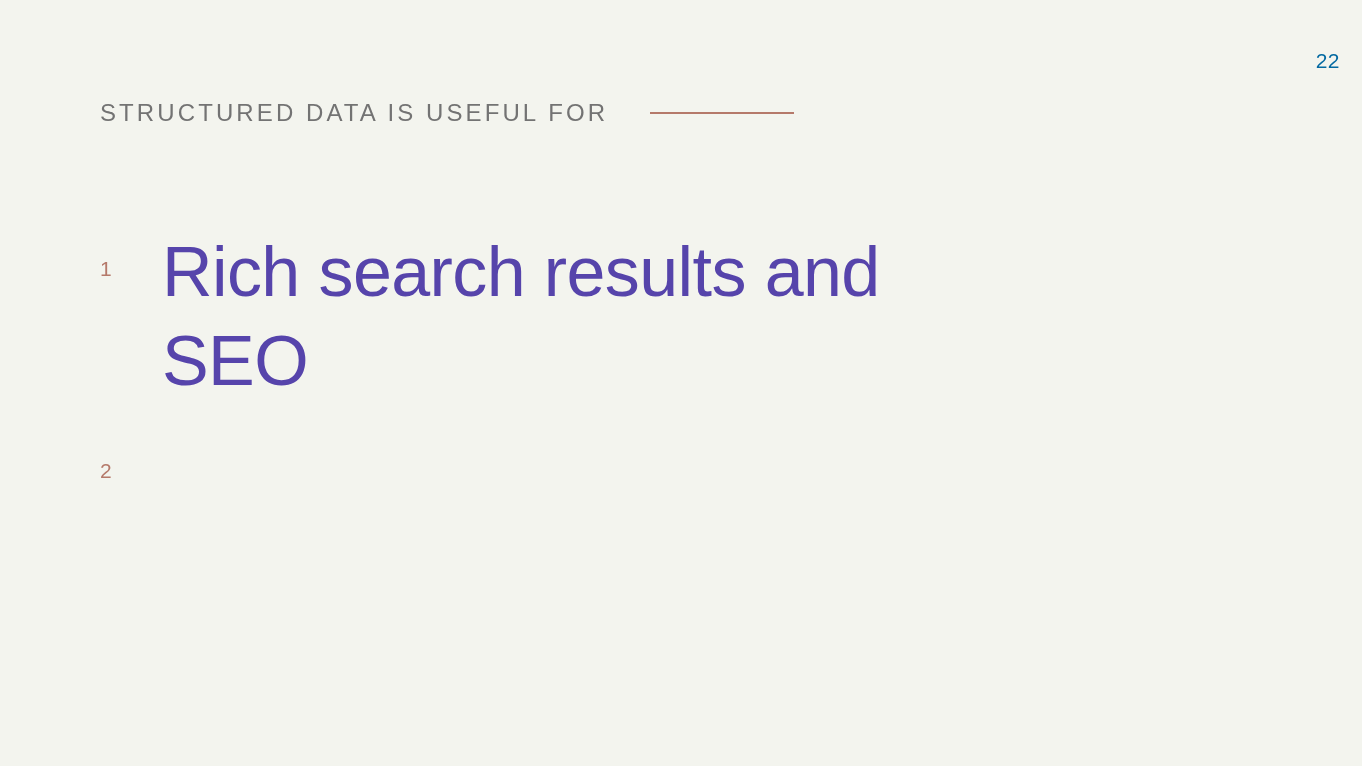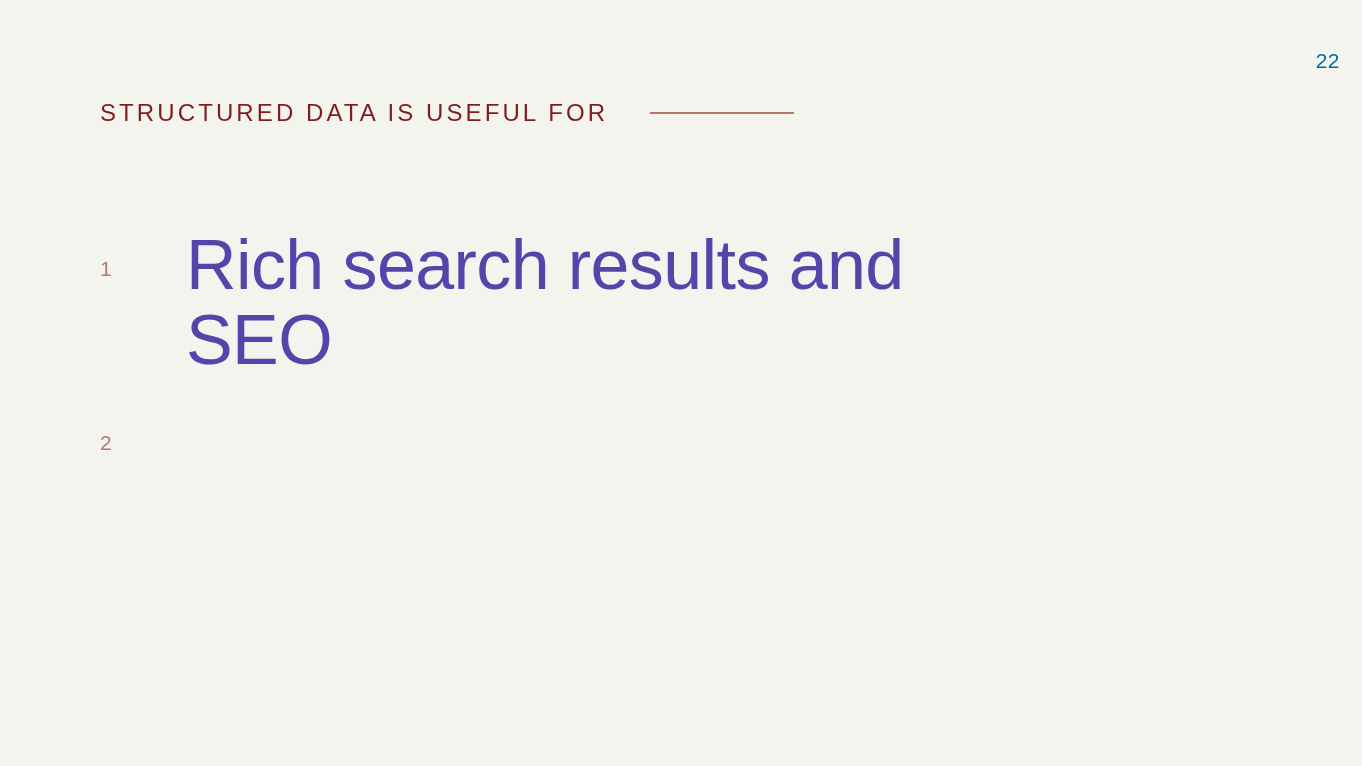--- a/index.html
+++ b/index.html
@@ -41,21 +41,21 @@
     position: absolute;
     left: 100px;
     top: 96px;
     display: flex;
     align-items: center;
     height: 34px;
   }
   .eyebrow-title {
     font-size: 24px;
     letter-spacing: 3.1px;
-    color: #7f1d1d;
+    color: #737373;
     font-weight: 400;
     white-space: nowrap;
     line-height: 34px;
   }
   .eyebrow-rule {
     width: 144px;
     height: 2px;
     background: #b5796a;
     margin-left: 42px;
     flex: none;
@@ -80,26 +80,25 @@
     flex: none;
     width: 62px;
     font-size: 21px;
     color: #b5796a;
     font-weight: 400;
     line-height: 1;
     padding-top: 30px;
   }
   .item-text {
     font-size: 70px;
-    line-height: 75px;
+    line-height: 89px;
     color: #5644ab;
     font-weight: 400;
     letter-spacing: -0.6px;
     max-width: 840px;
-    margin-left: 24px;
   }
 </style>
 </head>
 <body>
 
 <div class="slide">
 
   <div class="page-number">22</div>
 
   <div class="eyebrow-row">

